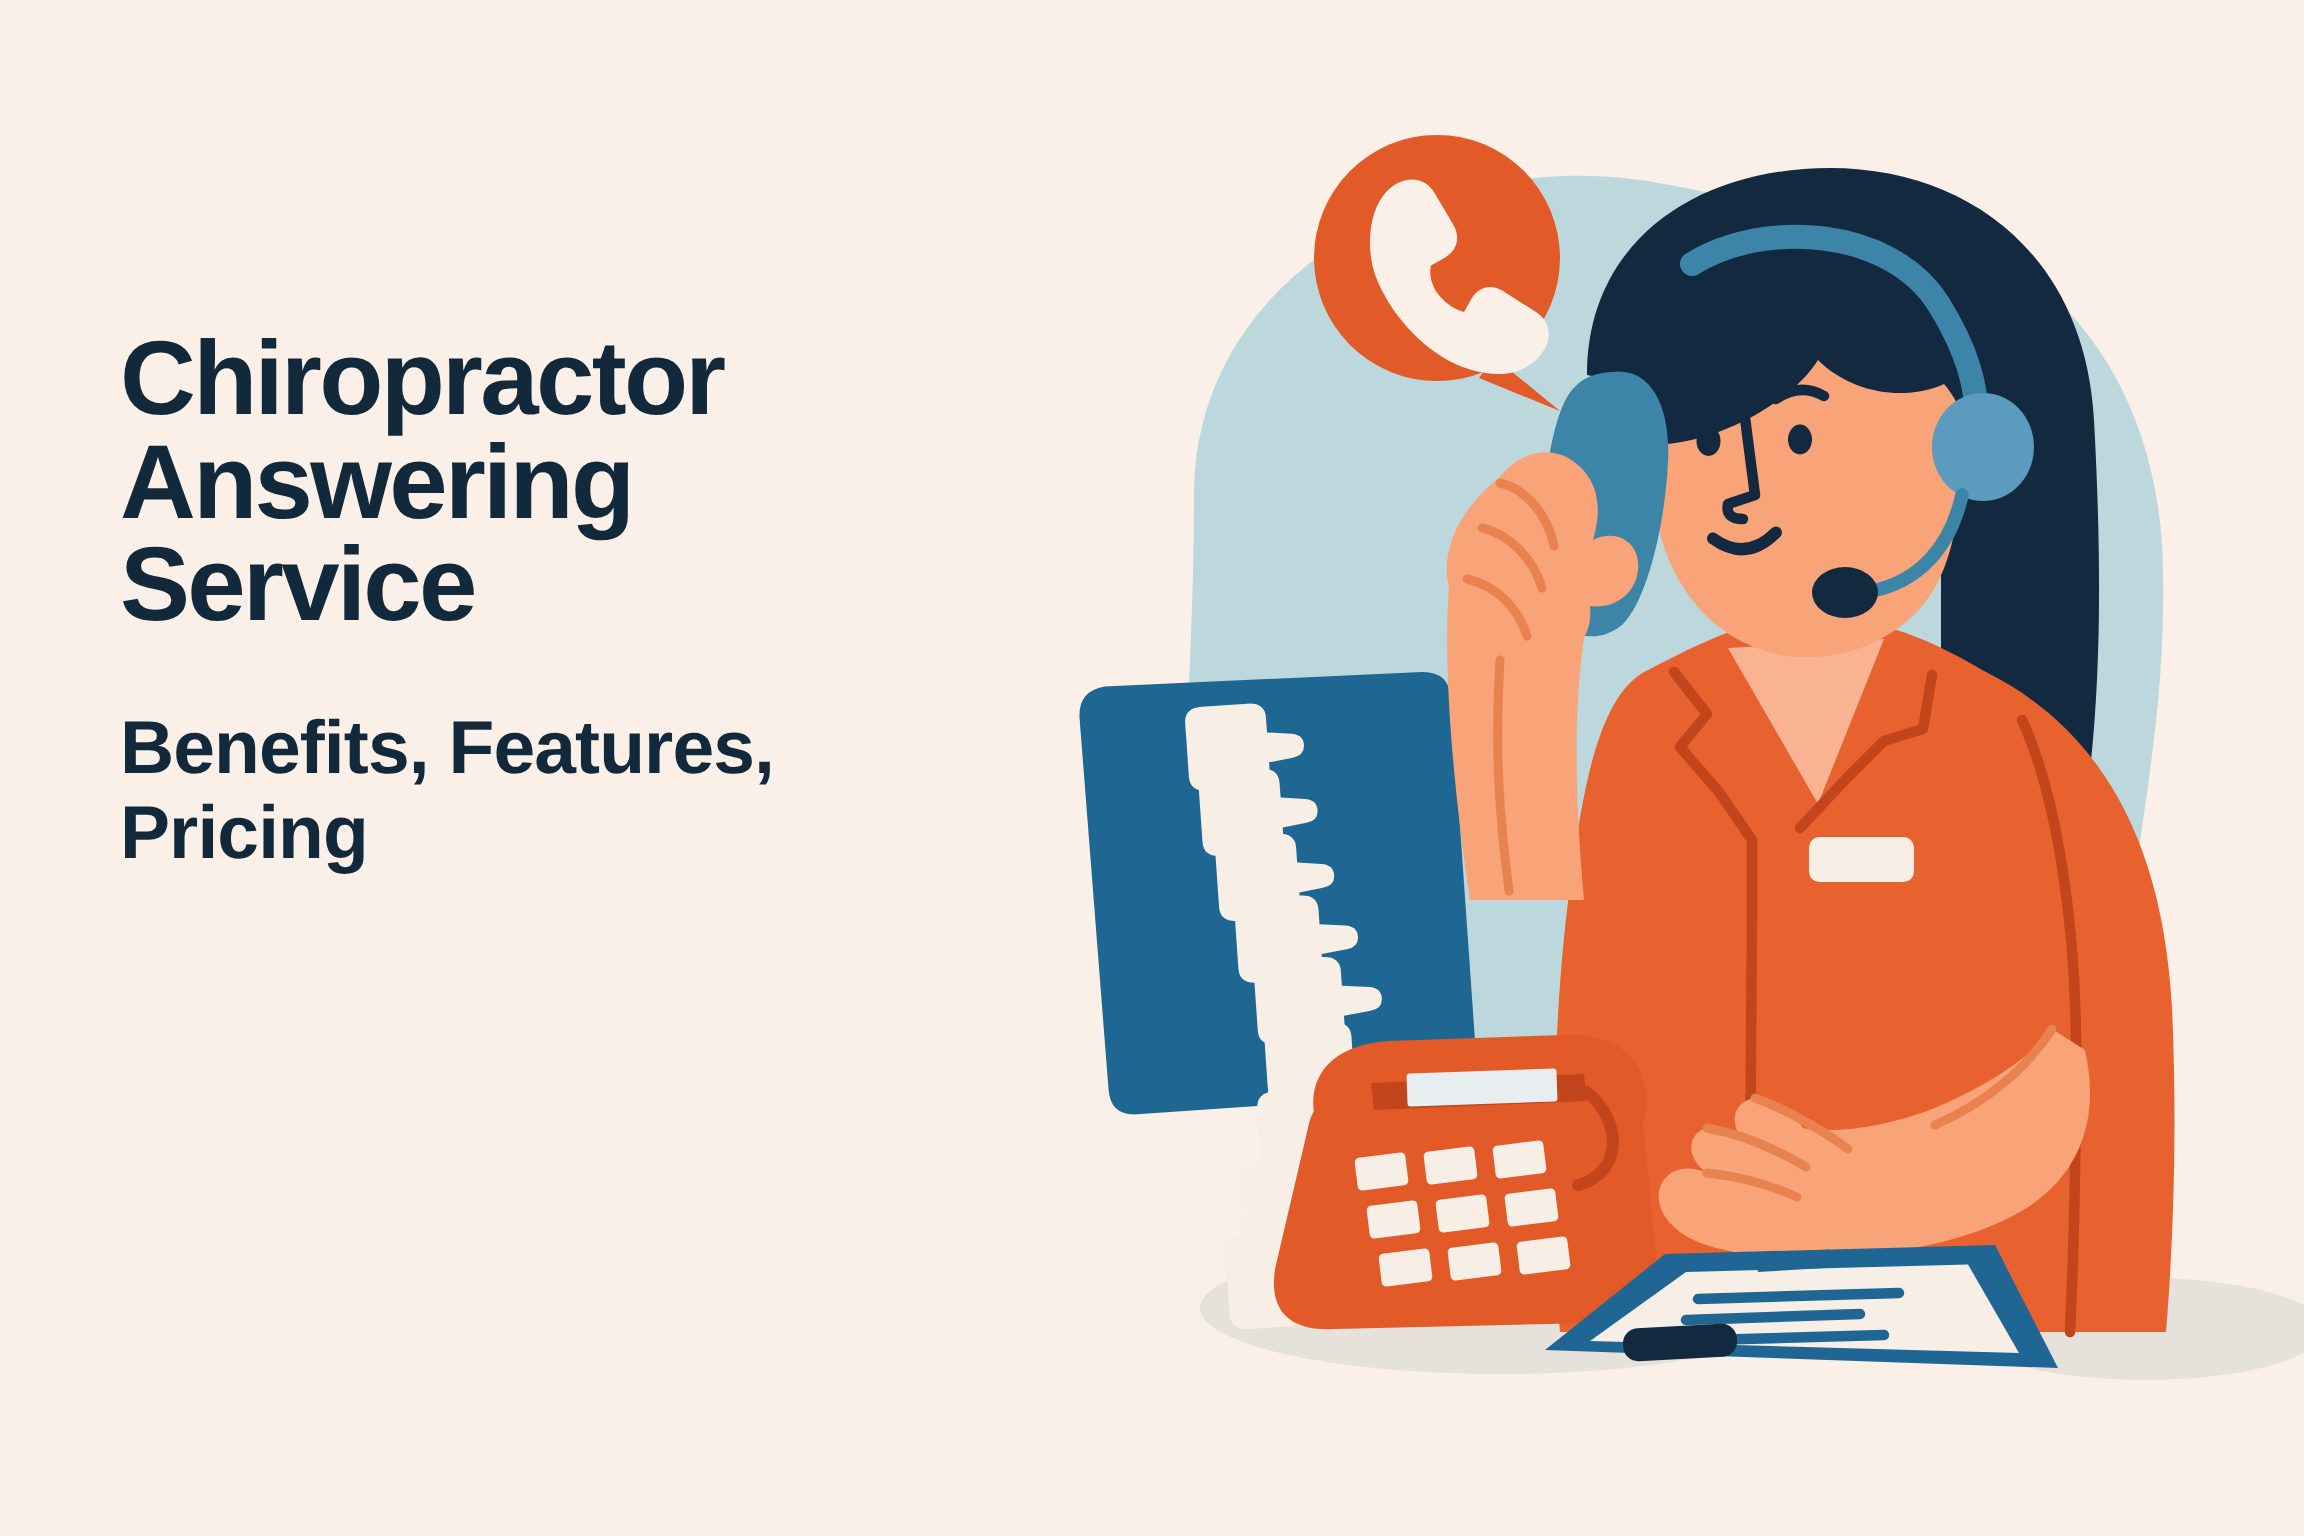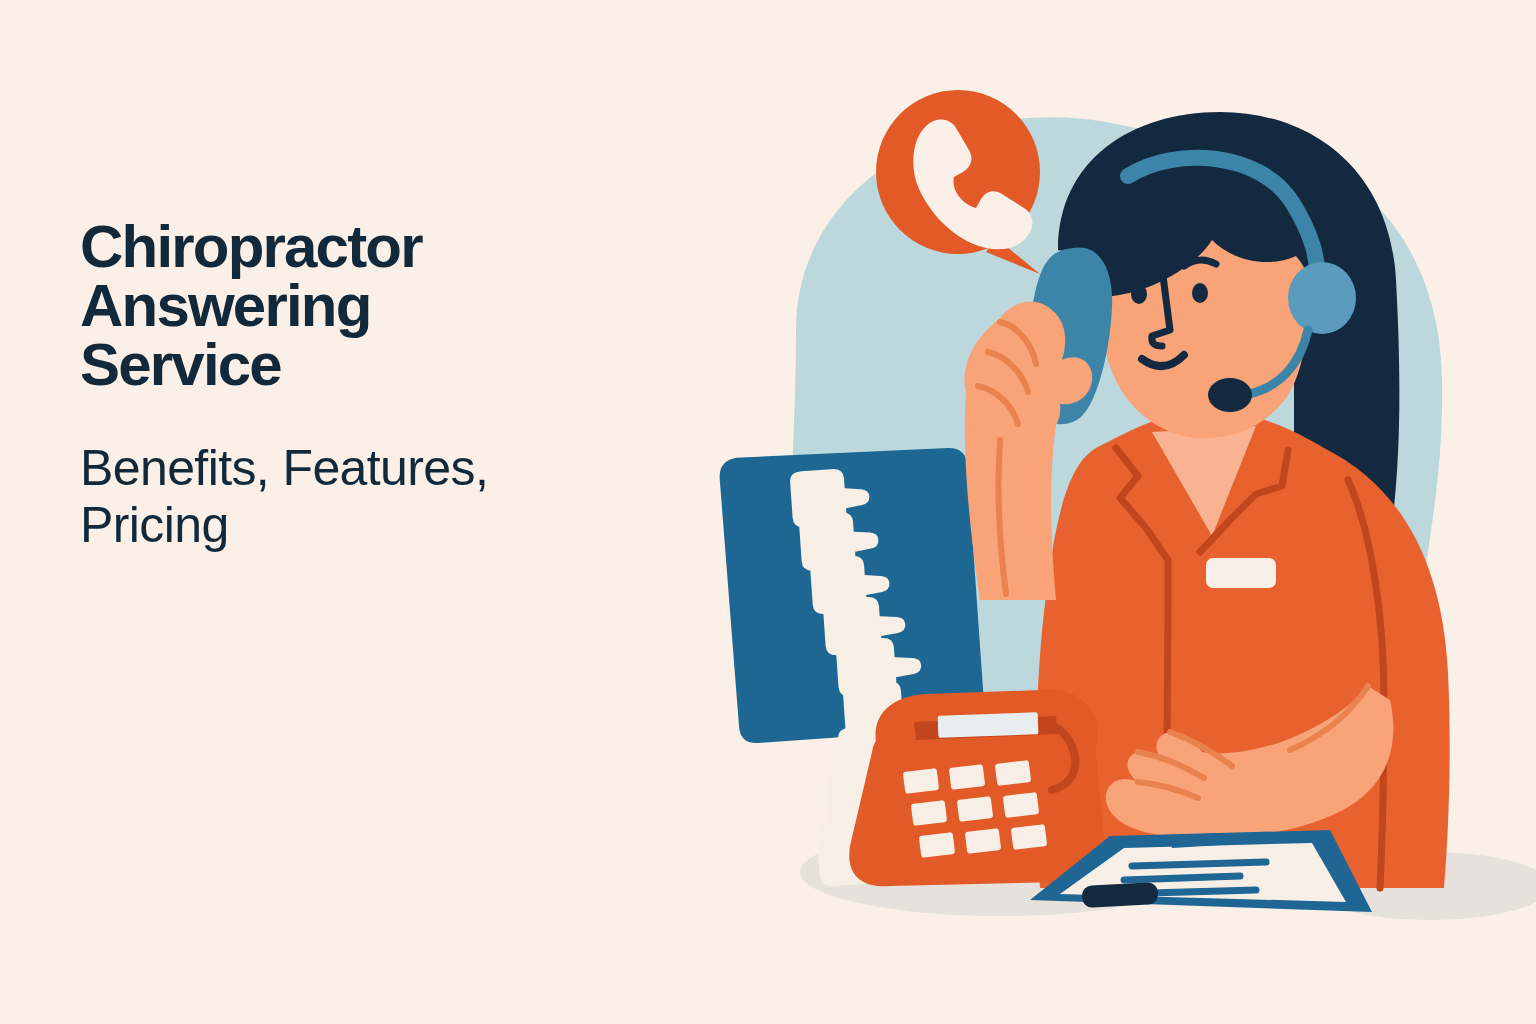--- a/index.html
+++ b/index.html
@@ -15,31 +15,31 @@
     background:#faf0e7;
   }
 
   
   #text-col {
     position:absolute;
     left:80px; top:218px;
     width:690px;
   }
   #page-title {
-    font-size:60px;
+    font-size:70px;
     font-weight:700;
     line-height:0.98;
     letter-spacing:-1.8px;
     color:#11293a;
     white-space:pre-line;
   }
   #page-subtitle {
     margin-top:46px;
     font-size:50px;
-    font-weight:400;
+    font-weight:700;
     line-height:1.14;
     letter-spacing:-0.6px;
     color:#11293a;
     white-space:pre-line;
   }
 
   
   #illustration {
     position:absolute;
     left:700px; top:0;

